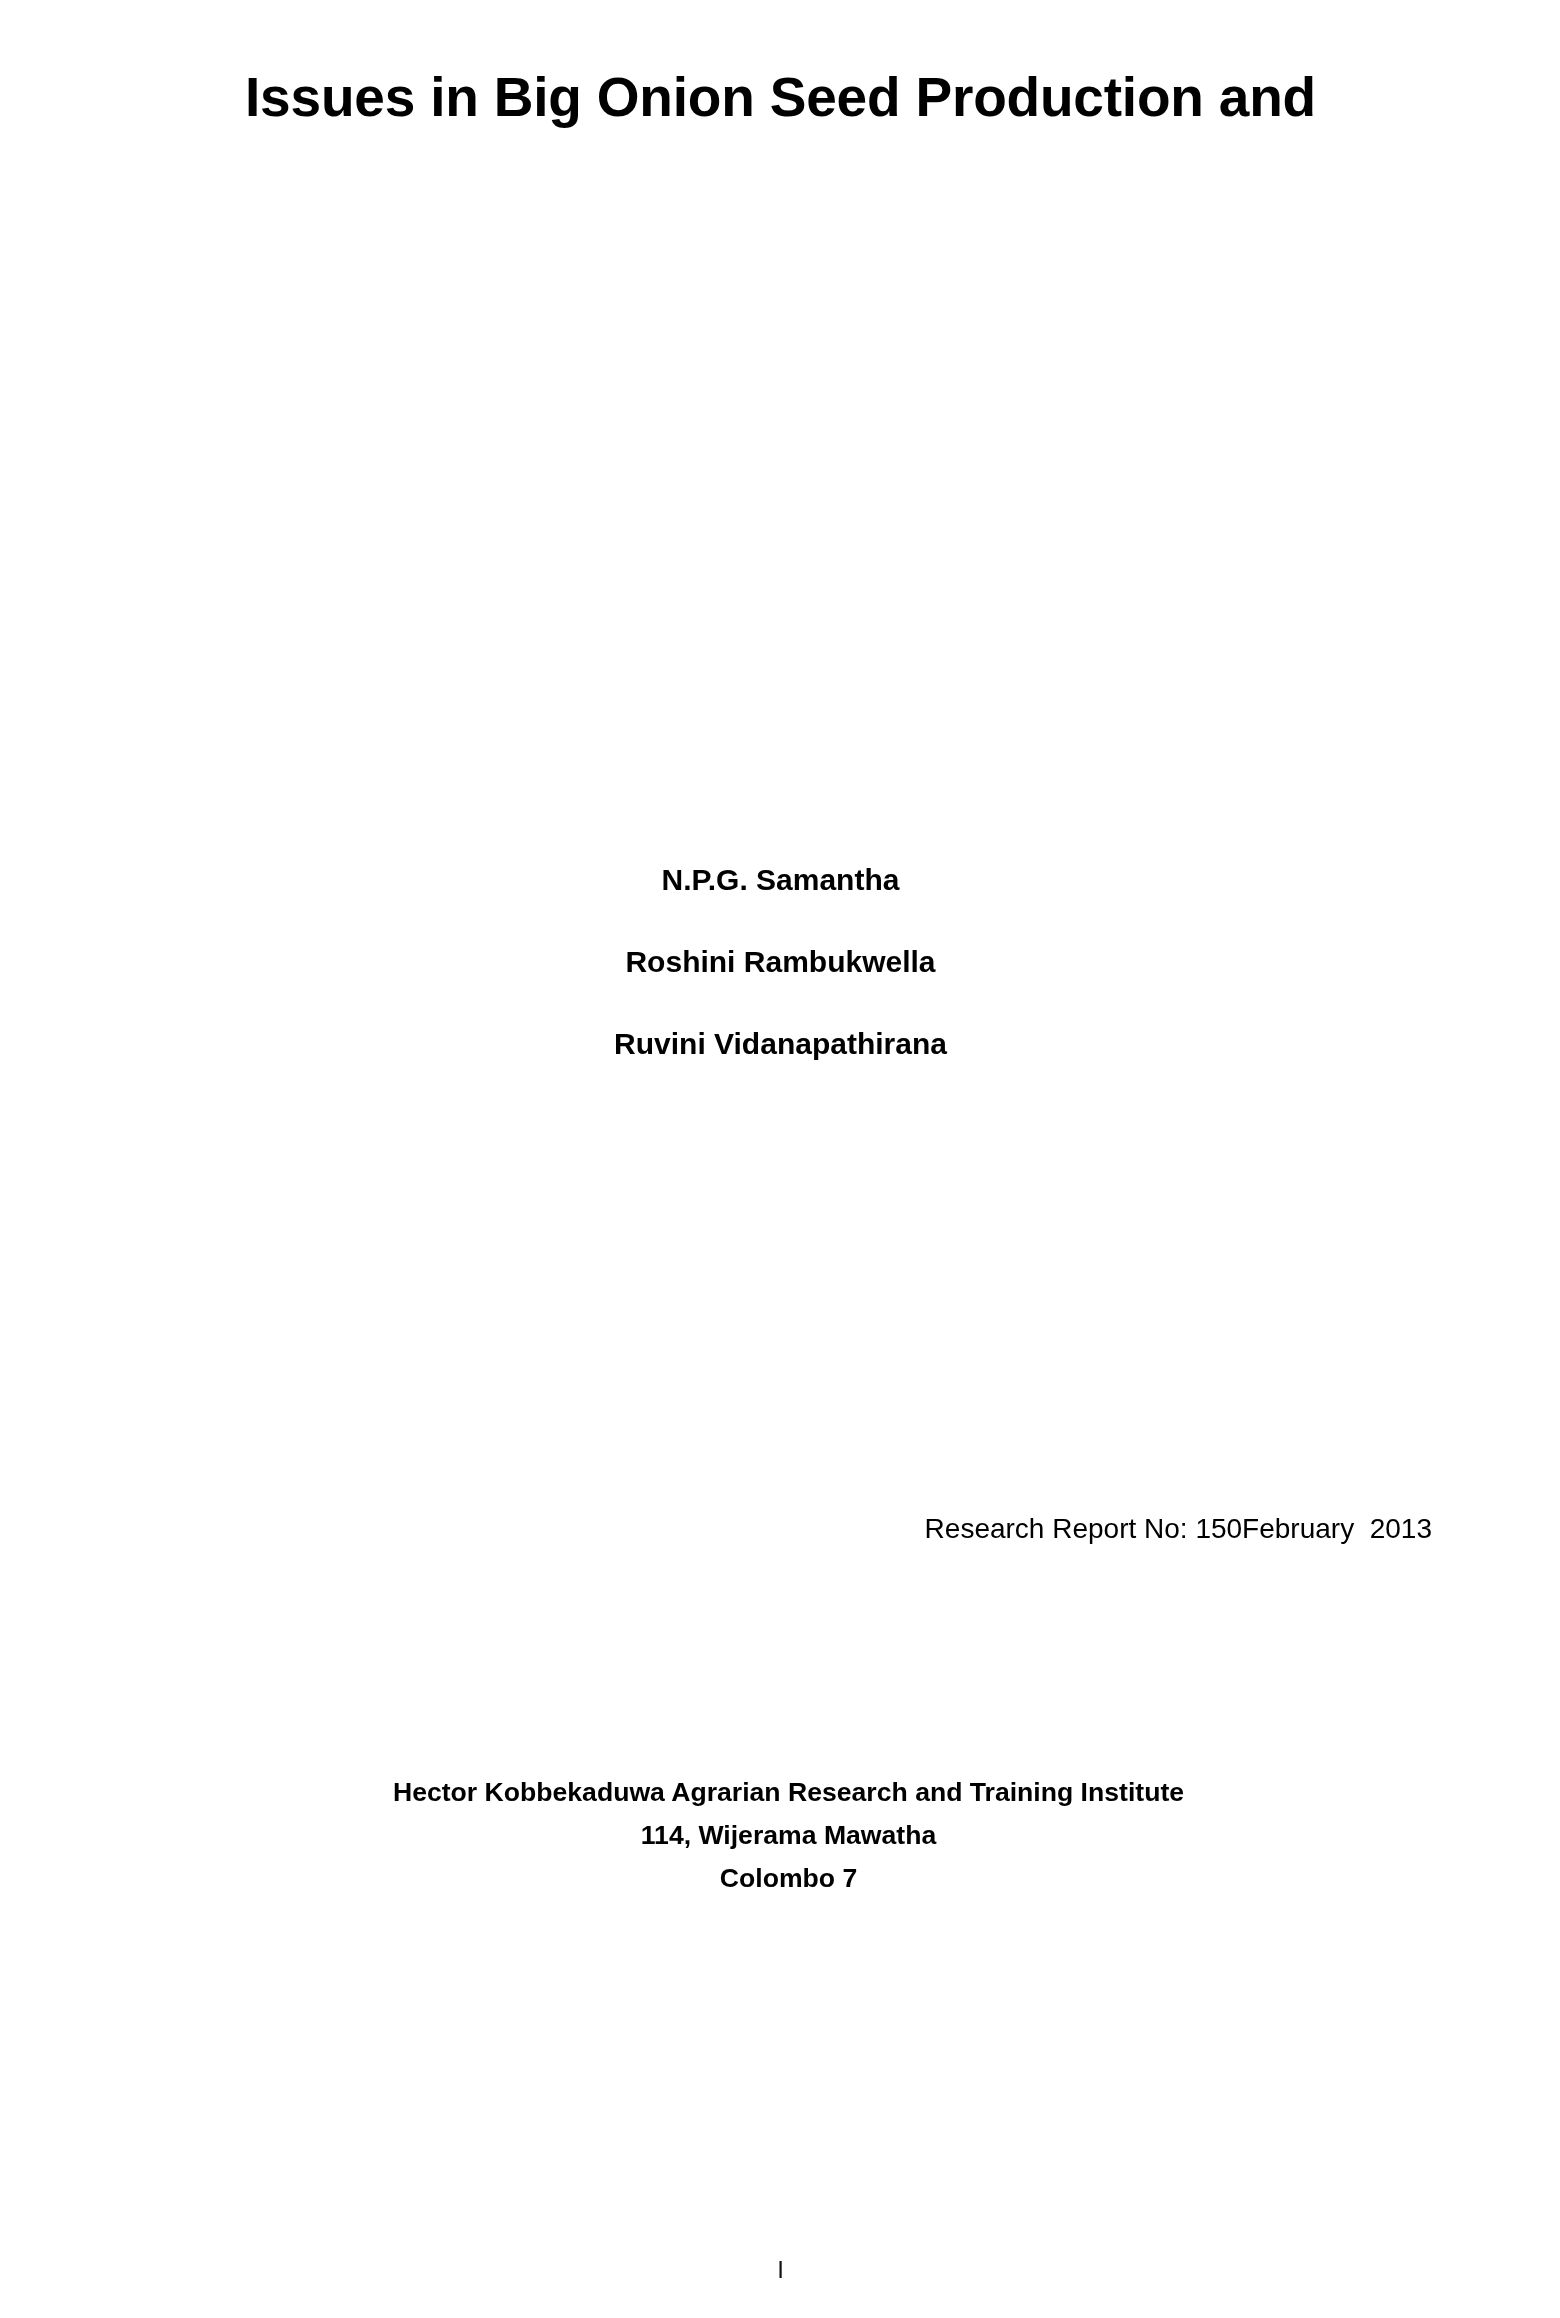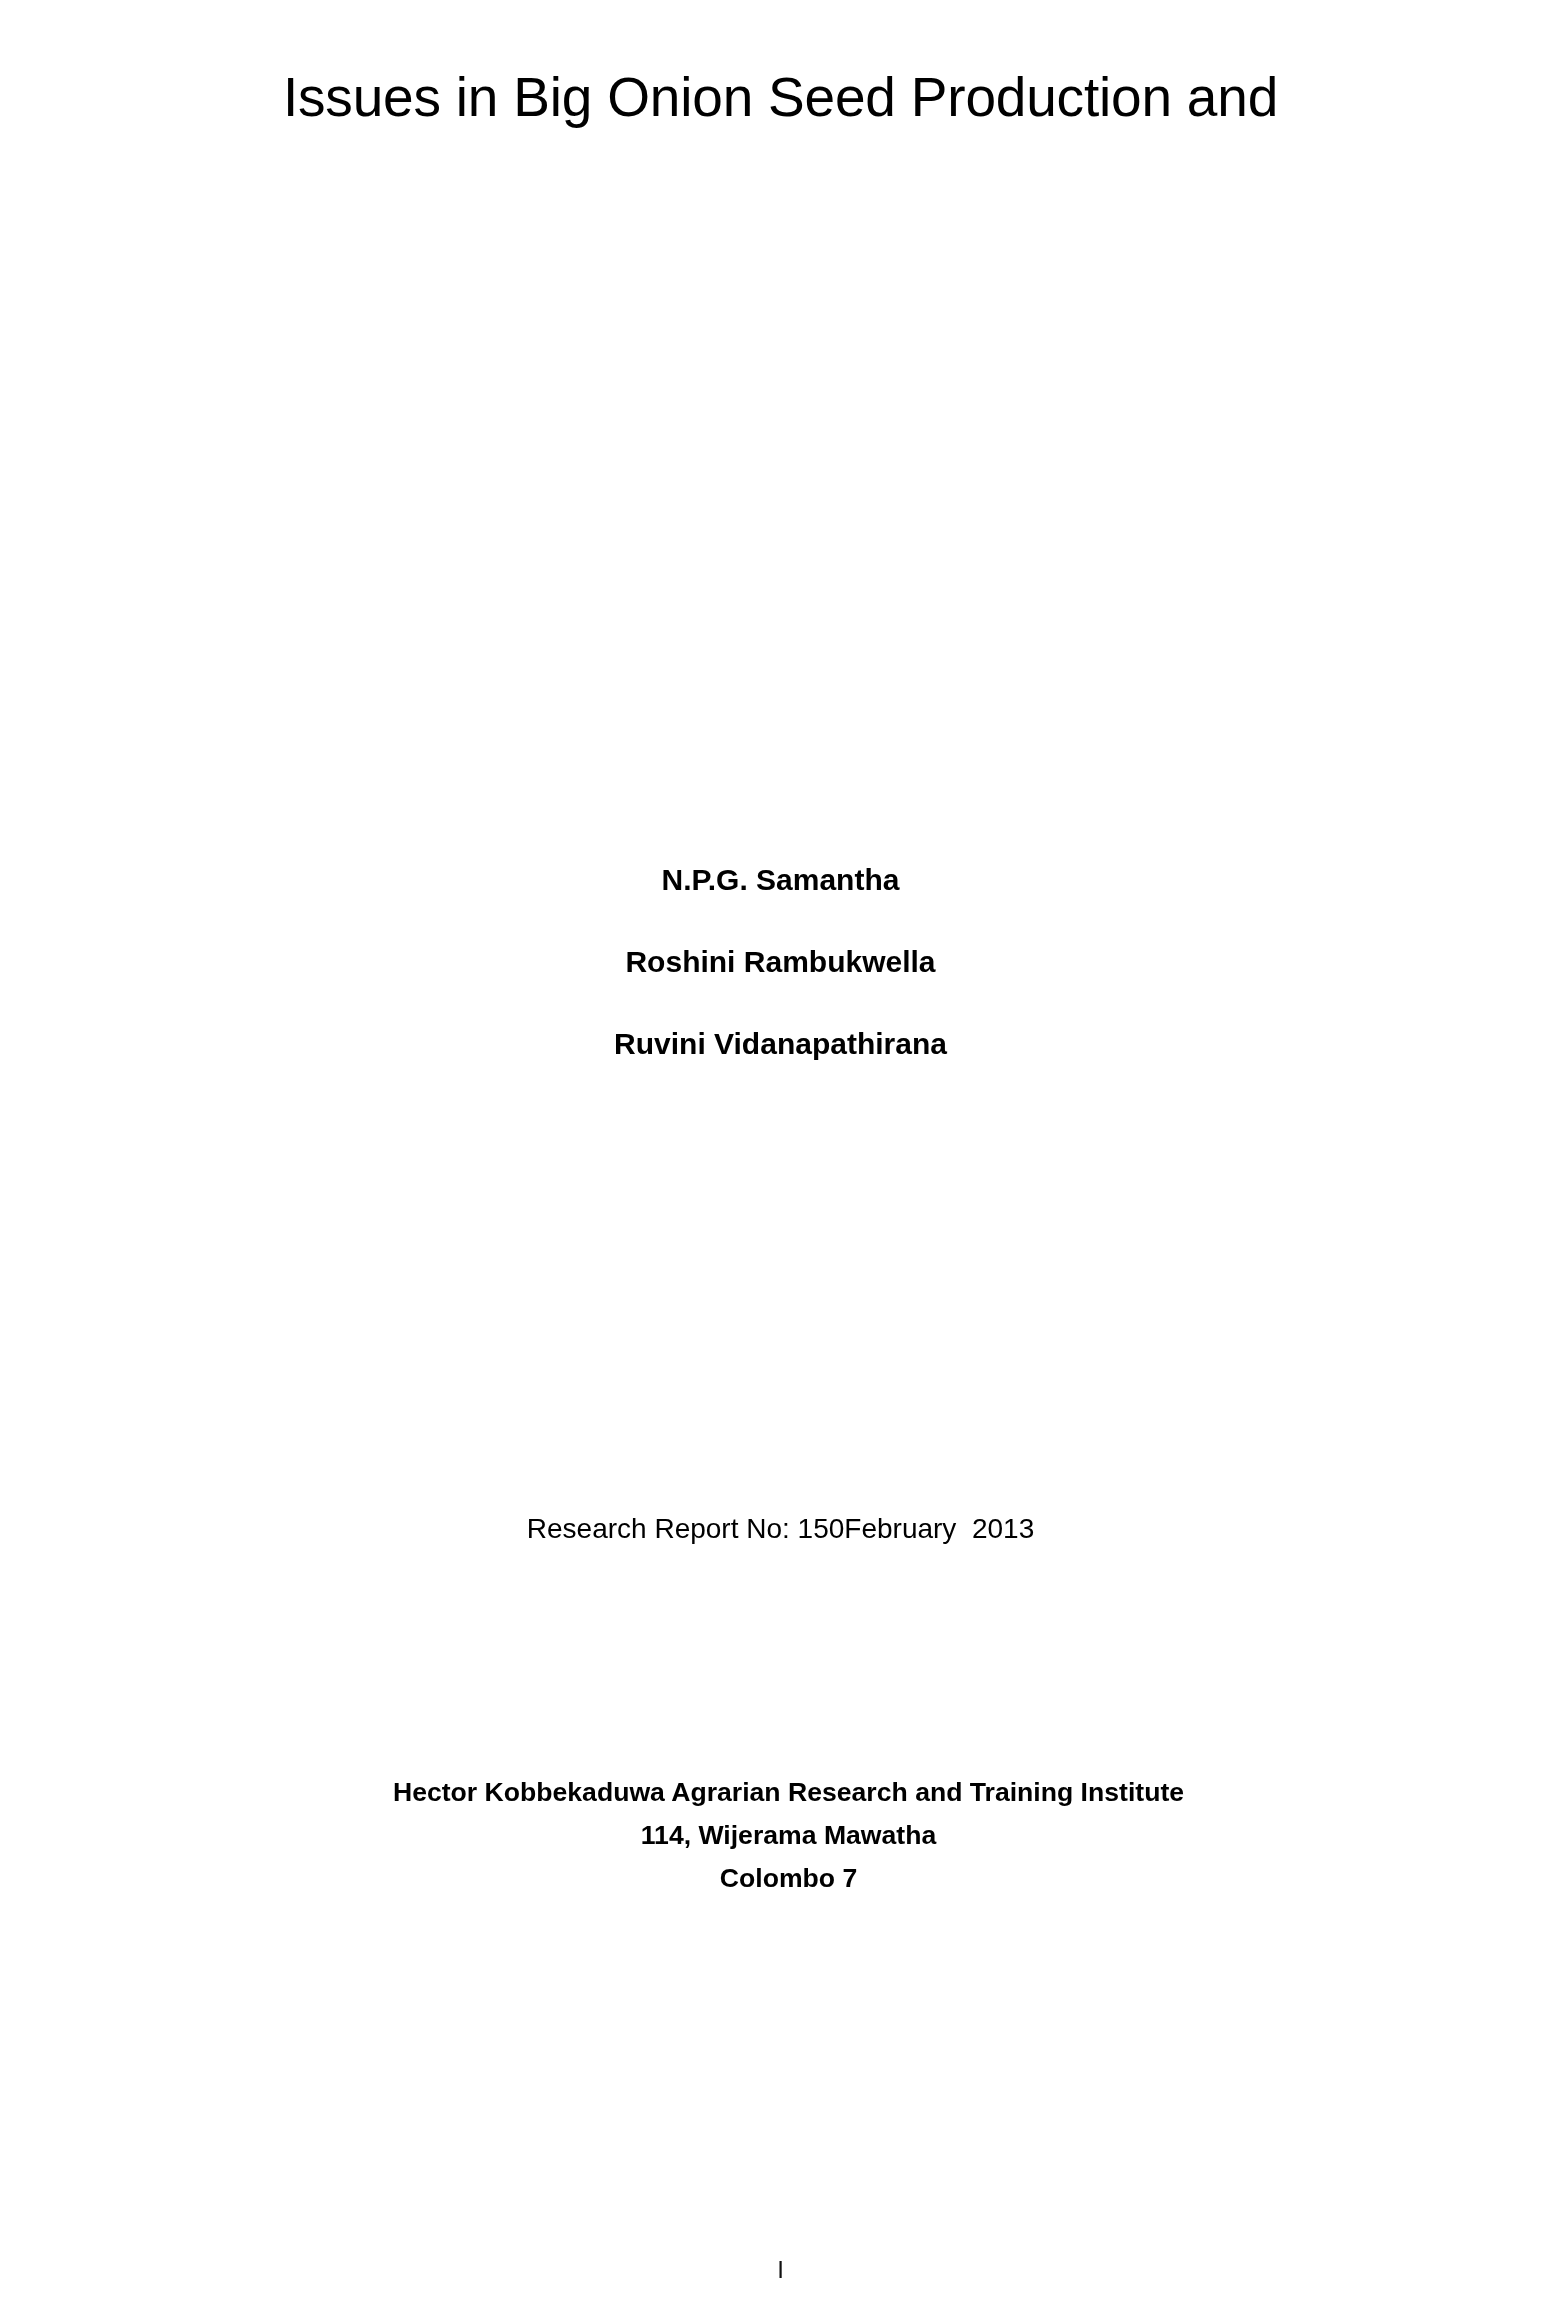--- a/index.html
+++ b/index.html
@@ -26,21 +26,21 @@
     position: absolute;
     left: 0;
     right: 0;
     top: 63px;
     text-align: center;
     padding: 0 137px;
     box-sizing: border-box;
   }
   .title-block .title-line {
     font-size: 55px;
-    font-weight: normal;
+    font-weight: bold;
     line-height: 1.25;
     letter-spacing: -0.2px;
   }
 
   
   .authors-block {
     position: absolute;
     left: 0;
     right: 0;
     top: 853px;
@@ -56,21 +56,21 @@
     margin-bottom: 0;
   }
 
   
   .report-row {
     position: absolute;
     left: 129px;
     right: 129px;
     top: 1513px;
     display: flex;
-    justify-content: center;
+    justify-content: flex-end;
     align-items: baseline;
   }
   .report-row .report-no {
     font-size: 28px;
     font-weight: normal;
     white-space: pre;
   }
   .report-row .report-date {
     font-size: 28px;
     font-weight: normal;

